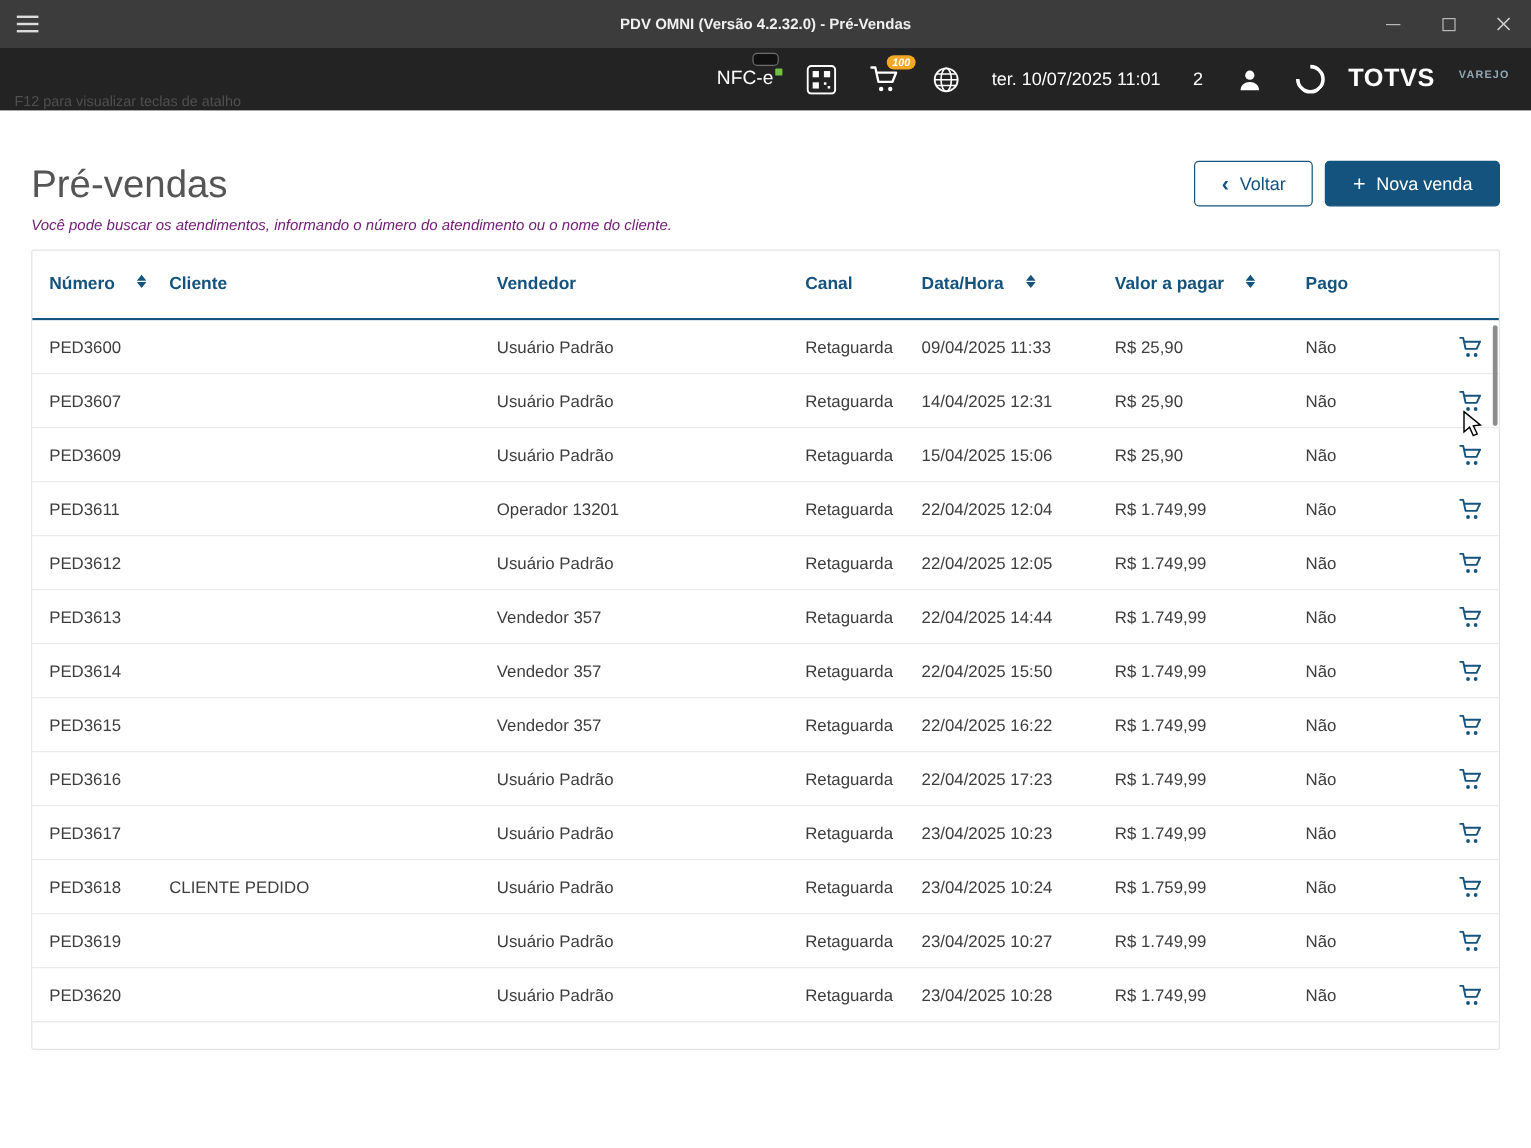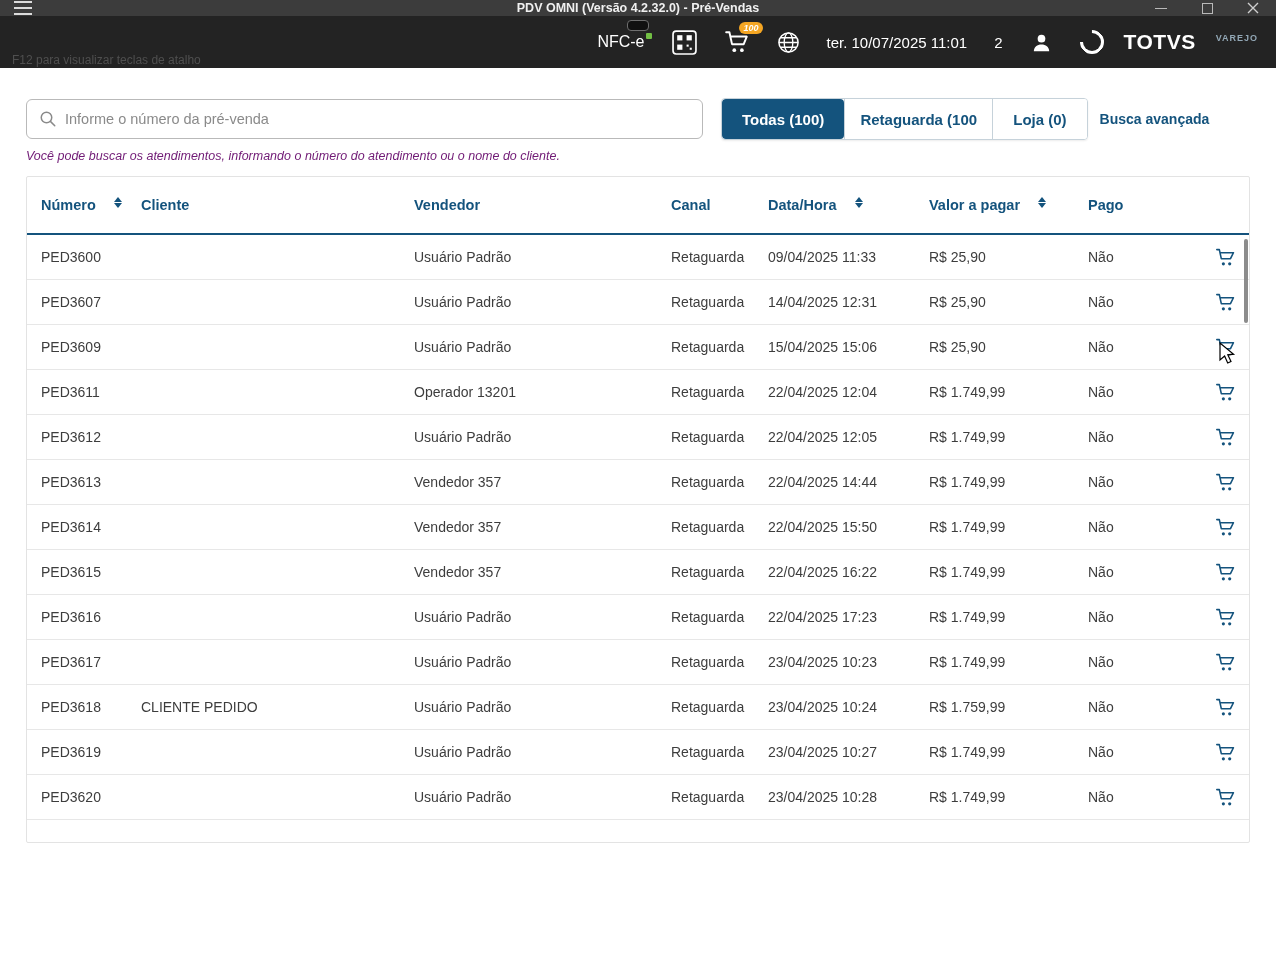--- a/index.html
+++ b/index.html
@@ -5,21 +5,21 @@
   :root{
     --accent:#14537d;
     --titlebar:#3c3c3c;
     --topbar:#232323;
   }
   *{box-sizing:border-box;margin:0;padding:0;}
   html,body{width:1276px;height:957px;overflow:hidden;}
   body{font-family:"Liberation Sans",sans-serif;background:#ffffff;position:relative;}
 
   
-  .titlebar{height:16px;background:var(--titlebar);display:flex;align-items:center;position:relative;color:#e6e6e6;}
+  .titlebar{height:40px;background:var(--titlebar);display:flex;align-items:center;position:relative;color:#e6e6e6;}
   .hamburger{width:46px;display:flex;flex-direction:column;gap:4px;align-items:center;justify-content:center;cursor:pointer;}
   .hamburger span{display:block;width:18px;height:2px;background:#dcdcdc;}
   .win-title{position:absolute;left:50%;transform:translateX(-50%);font-size:12.5px;font-weight:700;color:#f0f0f0;white-space:nowrap;}
   .win-controls{margin-left:auto;display:flex;align-items:center;height:100%;}
   .win-btn{width:46px;height:100%;display:flex;align-items:center;justify-content:center;cursor:pointer;}
   .ic-min{width:12px;height:1px;background:#b9b9b9;}
   .ic-max{width:11px;height:11px;border:1px solid #b9b9b9;}
   .ic-close{stroke:#cfcfcf;stroke-width:1.4;}
 
   
@@ -145,42 +145,34 @@
     </div>
     <div class="brand">
       <div class="brand-ring"></div>
       <span class="brand-name">TOTVS</span>
       <span class="brand-sub">VAREJO</span>
     </div>
   </div>
 </div>
 
 <div class="content">
-
-  <div class="filter-row">
-    <div class="search-box">
-      <svg width="18" height="18" viewBox="0 0 24 24">
-        <circle cx="10" cy="10" r="7" fill="none" stroke="#8a8a8a" stroke-width="2"></circle>
-        <path d="M15.5 15.5 L21 21" stroke="#8a8a8a" stroke-width="2" stroke-linecap="round"></path>
-      </svg>
-      <input type="text" placeholder="Informe o número da pré-venda" style="">
-    </div>
-    <div class="tabs">
-        <button class="tab active">
-    <span>Todas (100)</span>
-  </button>
-        <button class="tab clip">
-    <span>Retaguarda (100</span>
-  </button>
-        <button class="tab">
-    <span>Loja (0)</span>
-  </button>
-      </div>
-    <span class="advanced">Busca avançada</span>
-  </div>
+  <div class="page-head">
+    <h1 class="page-title">Pré-vendas</h1>
+    <div class="head-actions">
+      <button class="btn btn-outline">
+        <span class="chev">‹</span>
+        <span>Voltar</span>
+      </button>
+      <button class="btn btn-solid">
+        <span class="plus">+</span>
+        <span>Nova venda</span>
+      </button>
+    </div>
+  </div>
+
   <p class="help">Você pode buscar os atendimentos, informando o número do atendimento ou o nome do cliente.</p>
 
 </div>
 <div class="table-card">
   <div class="trow thead">
     <div class="th">
       <span>Número</span>
       <span class="sort">
           <i class="up"></i>
           <i class="dn"></i>

